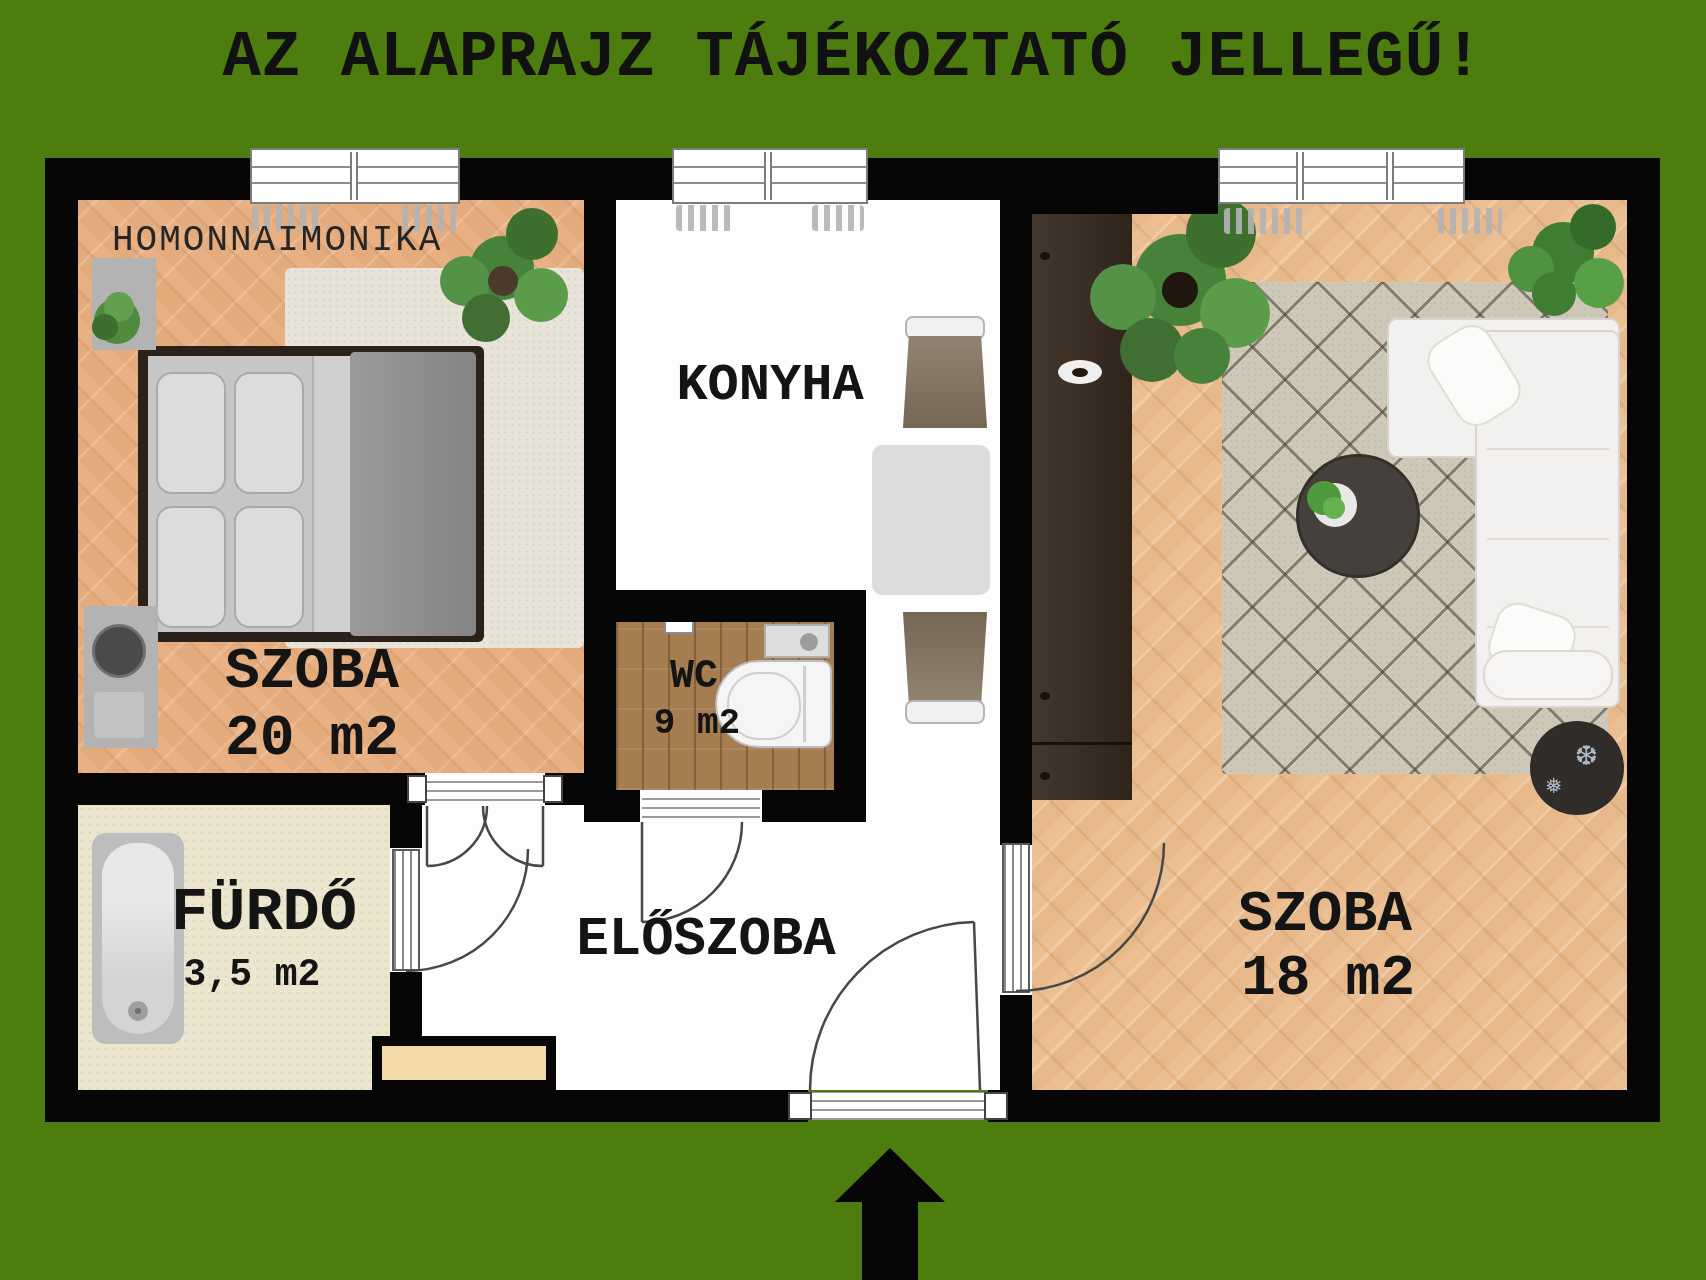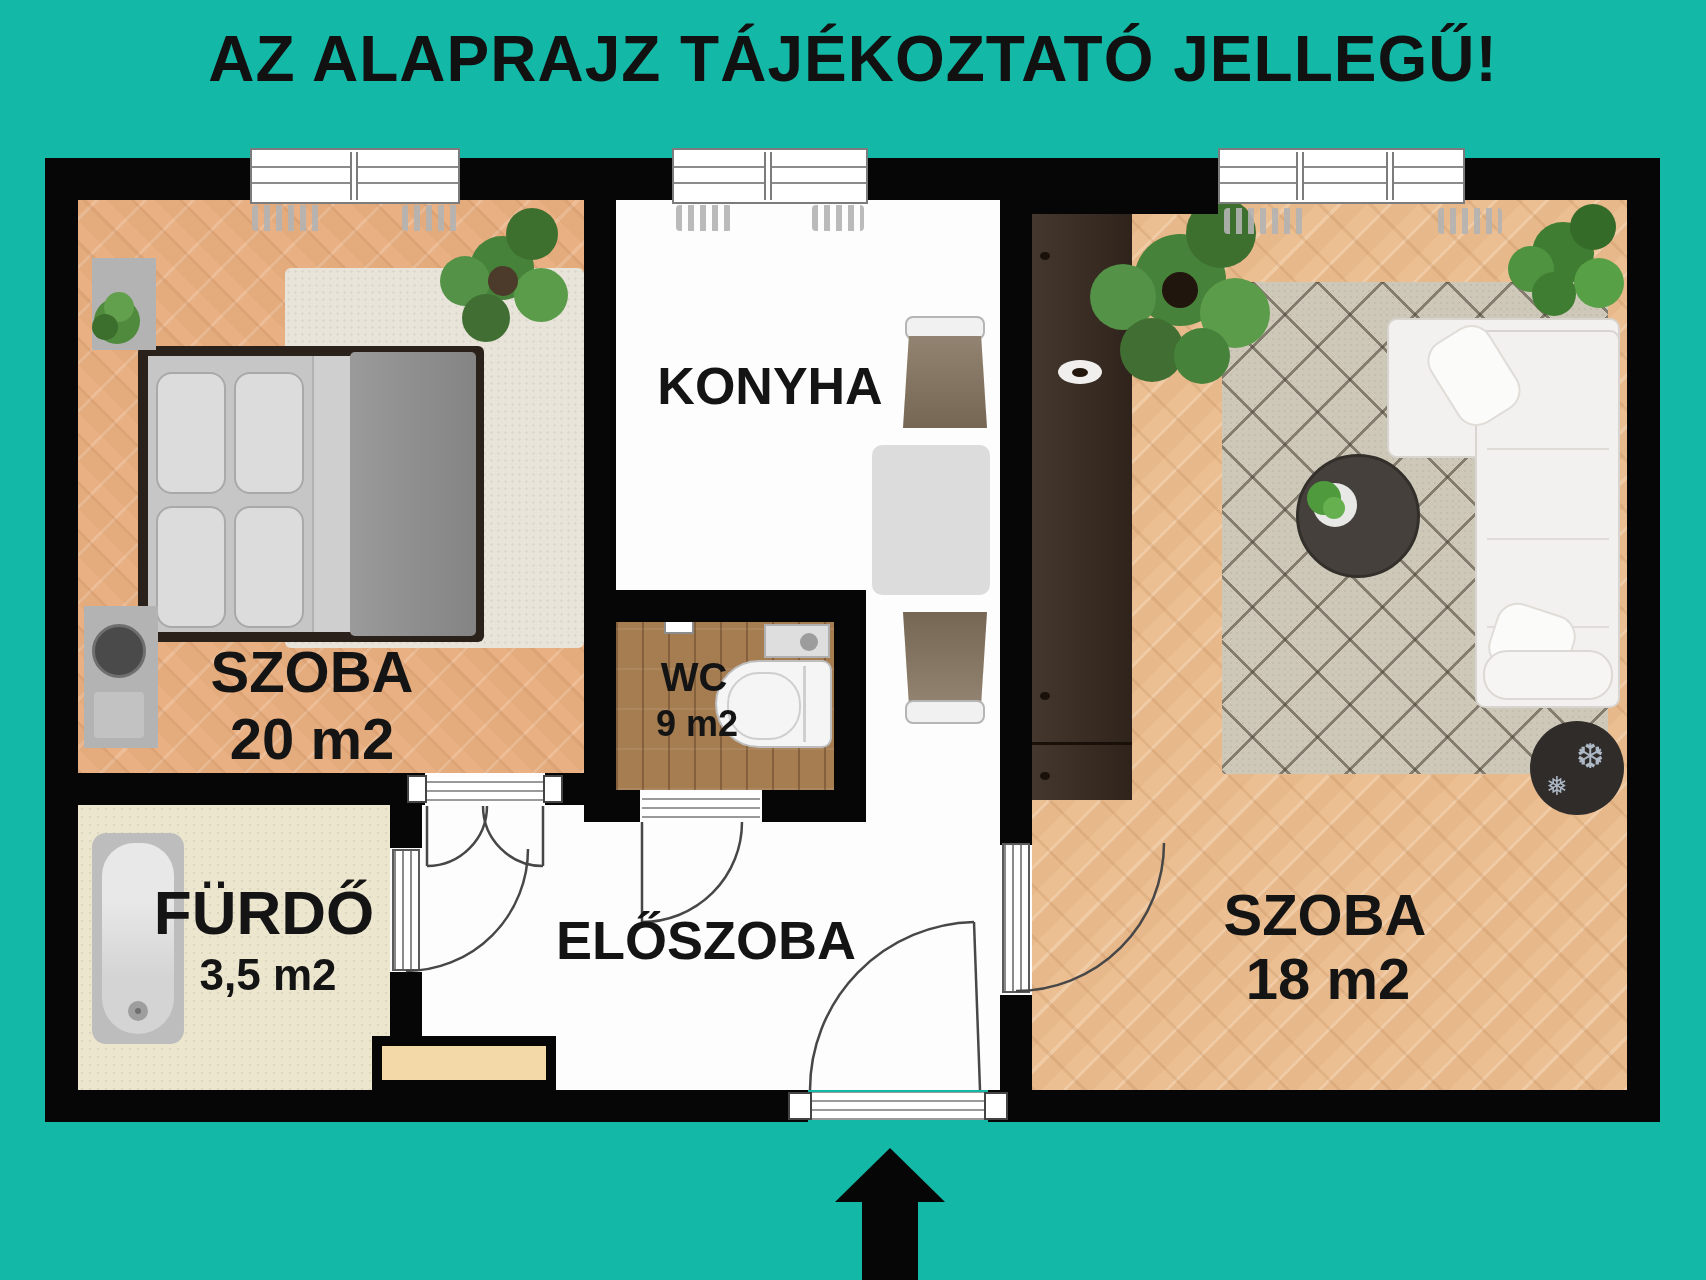--- a/index.html
+++ b/index.html
@@ -1,17 +1,17 @@
 <!DOCTYPE html>
 <html><head>
 <meta charset="utf-8">
 <style>
   html,body{margin:0;padding:0;background:#ffffff;}
-  .page{position:relative;width:1706px;height:1280px;background:#14b8a6;overflow:hidden;
-        font-family:Liberation Sans, sans-serif;}
+  .page{position:relative;width:1706px;height:1280px;background:#4d7c0f;overflow:hidden;
+        font-family:Liberation Mono, monospace;}
   .abs{position:absolute;}
   .wall{position:absolute;background:#060606;}
   .label{position:absolute;color:#141414;font-weight:bold;text-align:center;
          transform:translate(-50%,-50%);white-space:nowrap;line-height:1;}
   .title{position:absolute;left:0;top:22px;width:100%;text-align:center;color:#111;
          font-size:64px;font-weight:bold;letter-spacing:1px;}
   .watermark{position:absolute;left:112px;top:220px;font-size:36px;font-weight:500;
              color:#262626;letter-spacing:2px;}
   
   .floor-inner{position:absolute;left:78px;top:200px;width:1549px;height:890px;background:#fdfdfd;}
@@ -235,27 +235,28 @@
         <line x1="543" y1="806" x2="543" y2="866"></line>
       <path d="M 642 922 A 100 100 0 0 0 742 822"></path>
         <line x1="642" y1="822" x2="642" y2="922"></line>
       <path d="M 406 971 A 122 122 0 0 0 528 849"></path>
       <path d="M 1016 991 A 148 148 0 0 0 1164 843"></path>
       <path d="M 974 922 A 168 168 0 0 0 810 1090"></path>
         <line x1="980" y1="1090" x2="974" y2="922"></line>
     </g>
   </svg>
 
+  <div class="watermark">HOMONNAIMONIKA</div>
   <div class="label" style="left:312px;top:672px;font-size:58px;">SZOBA</div>
   <div class="label" style="left:312px;top:739px;font-size:58px;">20 m2</div>
   <div class="label" style="left:770px;top:386px;font-size:52px;">KONYHA</div>
   <div class="label" style="left:694px;top:677px;font-size:40px;">WC</div>
   <div class="label" style="left:697px;top:724px;font-size:36px;">9 m2</div>
   <div class="label" style="left:264px;top:913px;font-size:62px;">FÜRDŐ</div>
-  <div class="label" style="left:268px;top:975px;font-size:44px;text-align:center;">3,5 m2</div>
+  <div class="label" style="left:252px;top:975px;font-size:38px;text-align:center;">3,5 m2</div>
   <div class="label" style="left:706px;top:940px;font-size:54px;">ELŐSZOBA</div>
   <div class="label" style="left:1325px;top:915px;font-size:58px;">SZOBA</div>
   <div class="label" style="left:1328px;top:979px;font-size:58px;">18 m2</div>
 
   <div class="furn" style="left:372px;top:1036px;width:184px;height:54px;background:#f3d9a8;border:10px solid #060606;box-sizing:border-box;"></div>
 
   <div class="furn" style="left:835px;top:1148px;width:110px;height:132px;">
     <div class="abs" style="left:0;top:0;width:0;height:0;border-left:55px solid transparent;border-right:55px solid transparent;border-bottom:54px solid #060606;"></div>
     <div class="abs" style="left:27px;top:52px;width:56px;height:80px;background:#060606;"></div>
   </div>

